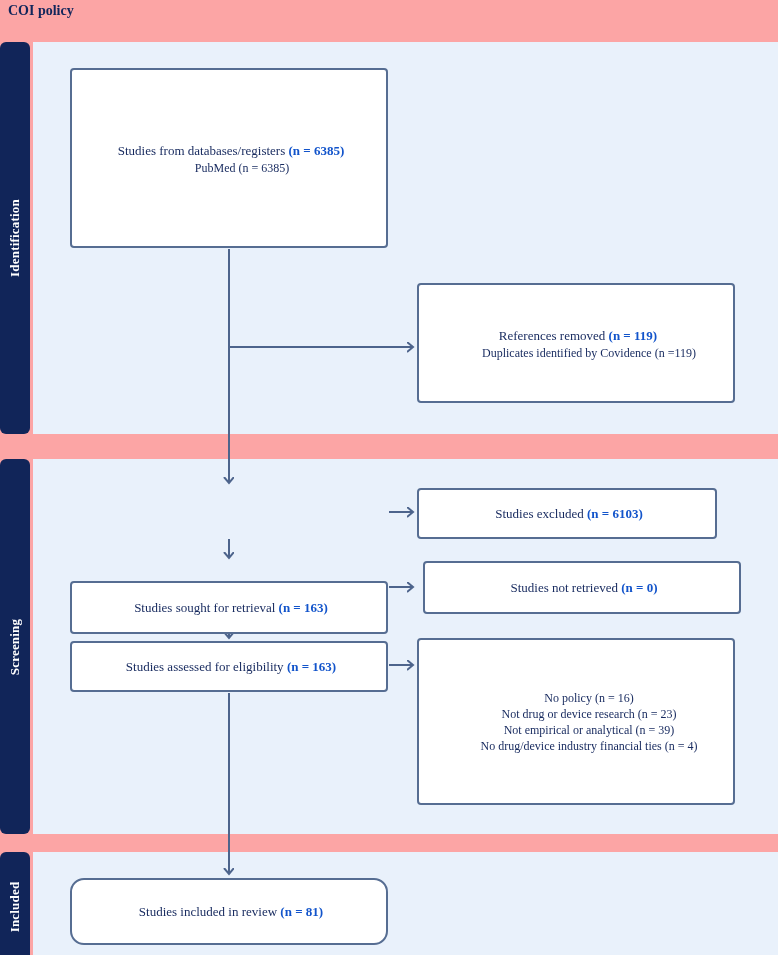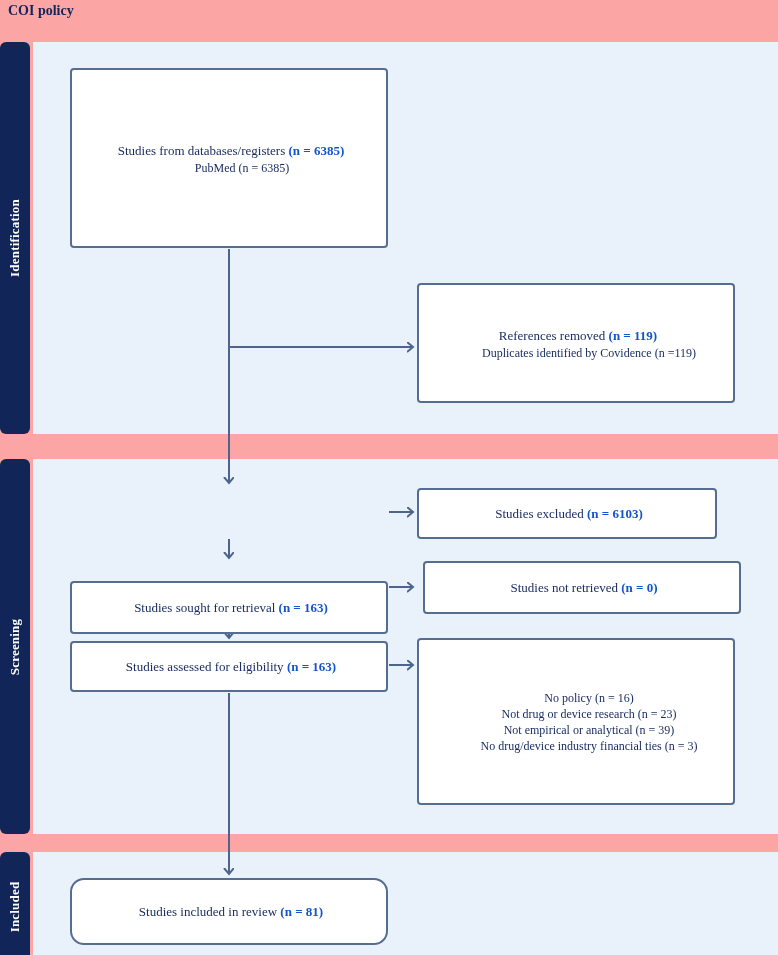--- a/index.html
+++ b/index.html
@@ -121,21 +121,21 @@
     <div class="box-text">
       <div class="main-line"><span>Studies assessed for eligibility</span> <span class="nval">(n = 163)</span></div>
     </div>
   </div>
 
   <div class="box box-excluded-eligibility">
     <div class="box-text">
       <div class="sub-line">No policy (n = 16)</div>
       <div class="sub-line">Not drug or device research (n = 23)</div>
       <div class="sub-line">Not empirical or analytical (n = 39)</div>
-      <div class="sub-line">No drug/device industry financial ties (n = 3)</div>
+      <div class="sub-line">No drug/device industry financial ties (n = 4)</div>
     </div>
   </div>
 
   <div class="box box-included">
     <div class="box-text">
       <div class="main-line"><span>Studies included in review</span> <span class="nval">(n = 81)</span></div>
     </div>
   </div>
 
 </div>

